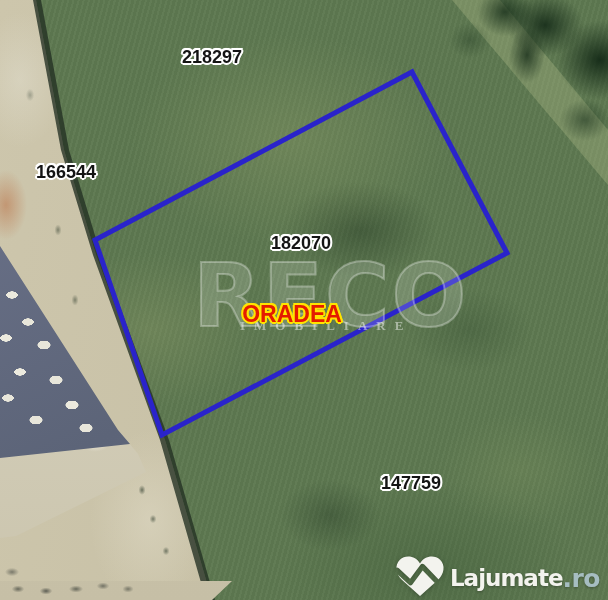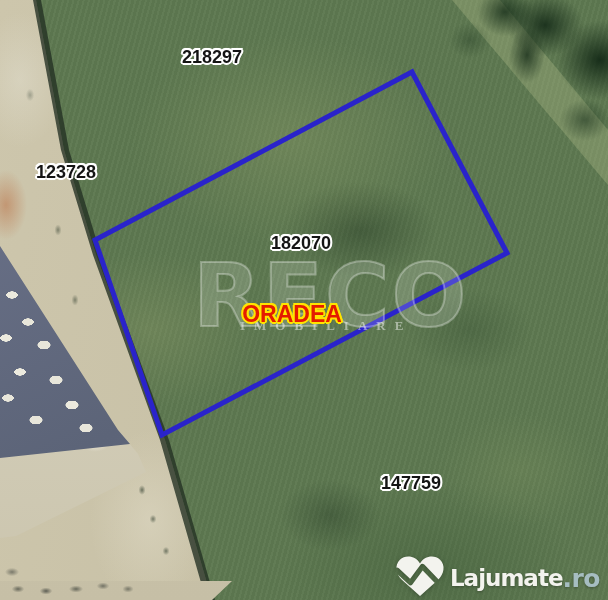--- a/index.html
+++ b/index.html
@@ -162,21 +162,21 @@
   <div class="layer" id="cars"></div>
 
   <svg id="parcel-svg" width="608" height="600" viewBox="0 0 608 600">
     <polygon points="412,72 507,253 162,435 95,240" fill="none" stroke="#2a23cb" stroke-width="5"></polygon>
   </svg>
 
   <div id="watermark">RECO</div>
   <div id="watermark-tagline">IMOBILIARE</div>
 
   <div class="plabel" style="left:212px;top:57px" id="label-218297">218297</div>
-  <div class="plabel" style="left:66px;top:172px" id="label-216569">123728</div>
+  <div class="plabel" style="left:66px;top:172px" id="label-216569">166544</div>
   <div class="plabel" style="left:301px;top:243px" id="label-218296">182070</div>
   <div class="plabel" style="left:411px;top:483px" id="label-218295">147759</div>
 
   <div id="city-label" style="left:292px;top:314px">ORADEA</div>
 
   <div id="logo">
     <svg width="52" height="44" viewBox="0 0 54 46">
       <defs>
         <mask id="hm">
           <path d="M27 10 C23 2 12 0 6 6 C0 12 2 21 8 27 L27 44 L46 27 C52 21 54 12 48 6 C42 0 31 2 27 10 Z" fill="#fff"></path>

